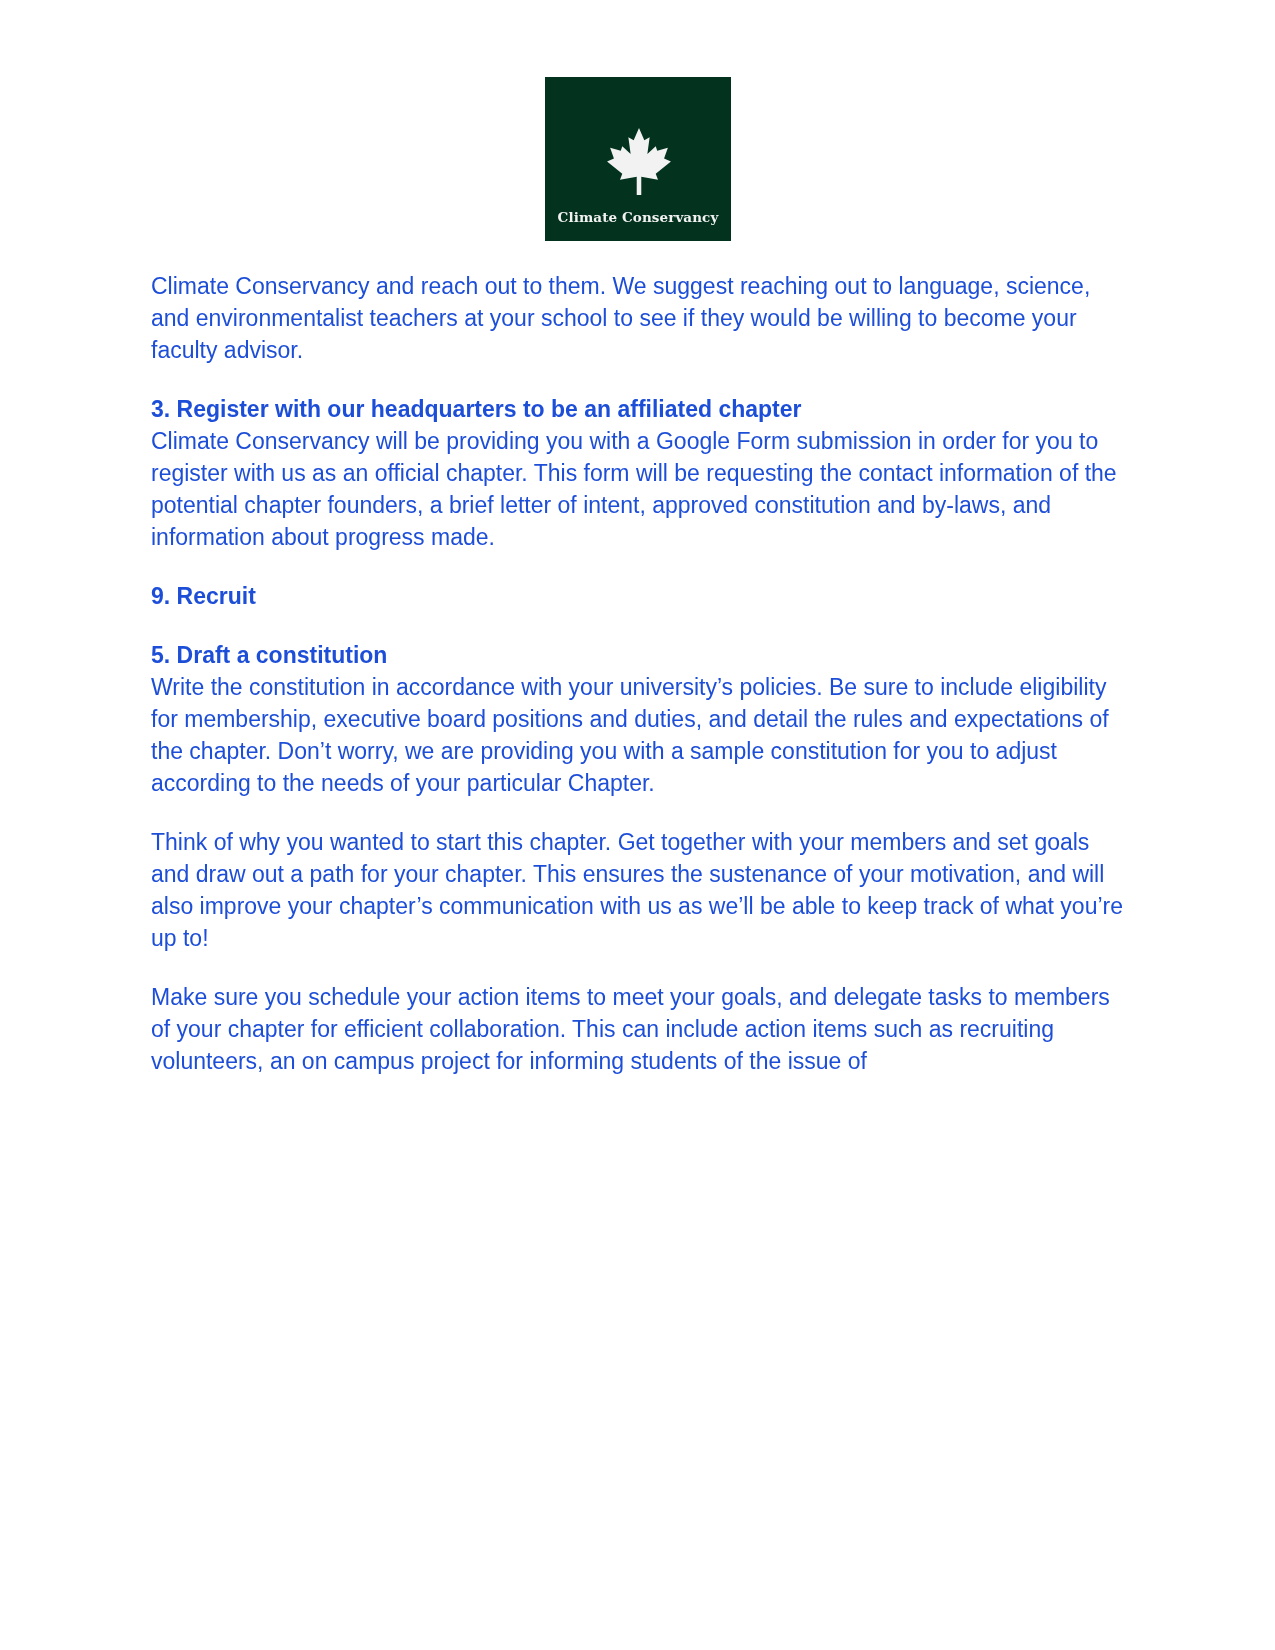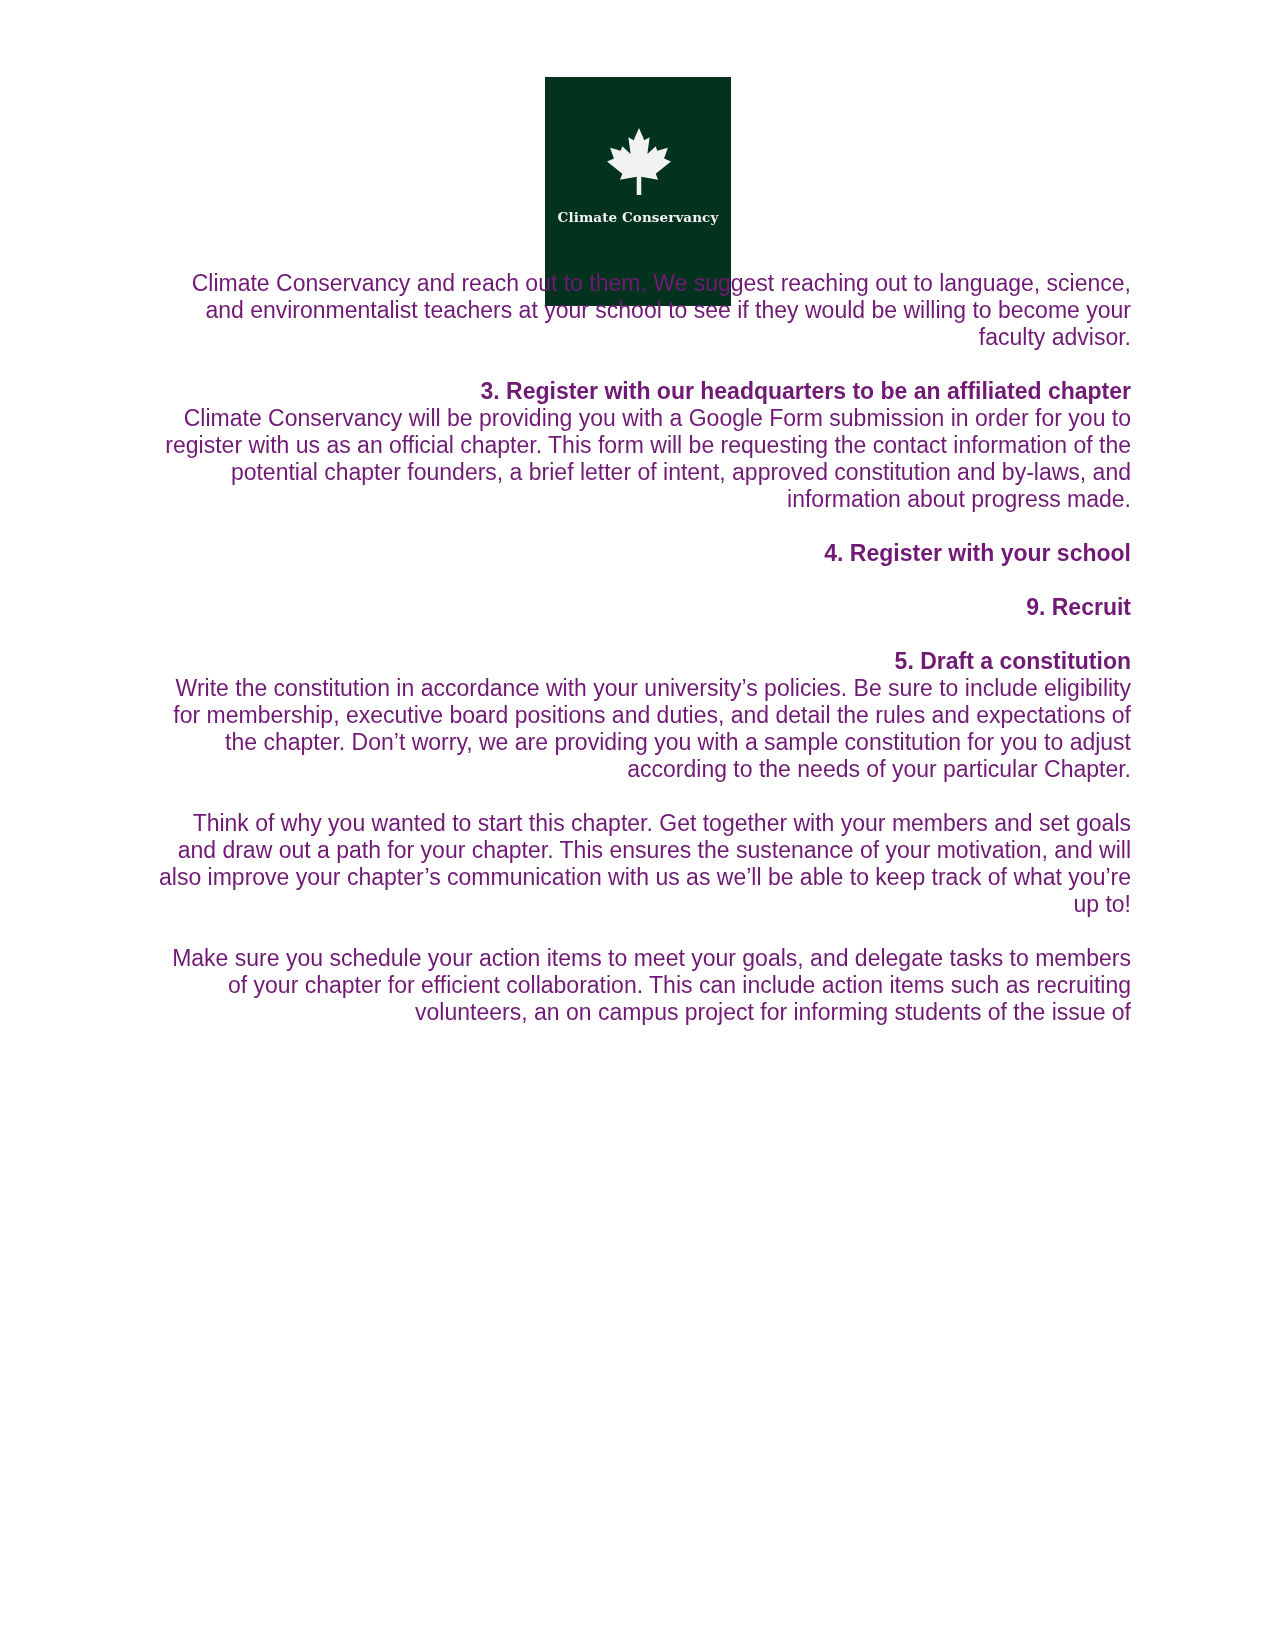--- a/index.html
+++ b/index.html
@@ -1,31 +1,30 @@
 <!DOCTYPE html>
 <html><head>
 <meta charset="utf-8">
 <style>
   html, body { margin: 0; padding: 0; background: #ffffff; }
   body { width: 1275px; height: 1650px; position: relative; overflow: hidden; }
   .logo {
-    position: absolute; left: 545px; top: 77px; width: 186px; height: 229px;
+    position: absolute; left: 545px; top: 77px; width: 186px; height: 164px;
     background: #03331f; display: block;
   }
   .logo svg { position: absolute; left: 56px; top: 48px; width: 76px; height: 76px; }
   .logo-text {
     position: absolute; left: 0; right: 0; top: 132px; text-align: center;
     color: #f2f2f2; font-family: "DejaVu Serif", serif; font-weight: bold;
     font-size: 13.5px; letter-spacing: 0.1px;
   }
   .content {
     position: absolute; left: 151px; top: 270px; width: 980px;
-    font-family: "Liberation Sans", sans-serif; font-size: 23px; line-height: 27px;
-    color: #701a75;
-    text-align: right;
+    font-family: "Liberation Sans", sans-serif; font-size: 23px; line-height: 32px;
+    color: #1d4ed8;
   }
   .para { margin: 0; }
   .section { margin-top: 27px; }
   .heading { font-weight: bold; margin: 0; }
   .body-text { margin: 0; }
 </style>
 </head>
 <body>
 
 <div class="logo">
@@ -37,21 +36,20 @@
 
 <div class="content">
   <p class="para">Climate Conservancy and reach out to them. We suggest reaching out to language, science, and environmentalist teachers at your school to see if they would be willing to become your faculty advisor.</p>
 
   <div class="section">
     <p class="heading">3. Register with our headquarters to be an affiliated chapter</p>
     <p class="body-text">Climate Conservancy will be providing you with a Google Form submission in order for you to register with us as an official chapter. This form will be requesting the contact information of the potential chapter founders, a brief letter of intent, approved constitution and by-laws, and information about progress made.</p>
   </div>
 
   <div class="section">
-    <p class="heading">4. Register with your school</p>
   </div>
 
   <div class="section">
     <p class="heading">9. Recruit</p>
   </div>
 
   <div class="section">
     <p class="heading">5. Draft a constitution</p>
     <p class="body-text">Write the constitution in accordance with your university’s policies. Be sure to include eligibility for membership, executive board positions and duties, and detail the rules and expectations of the chapter. Don’t worry, we are providing you with a sample constitution for you to adjust according to the needs of your particular Chapter.</p>
   </div>

